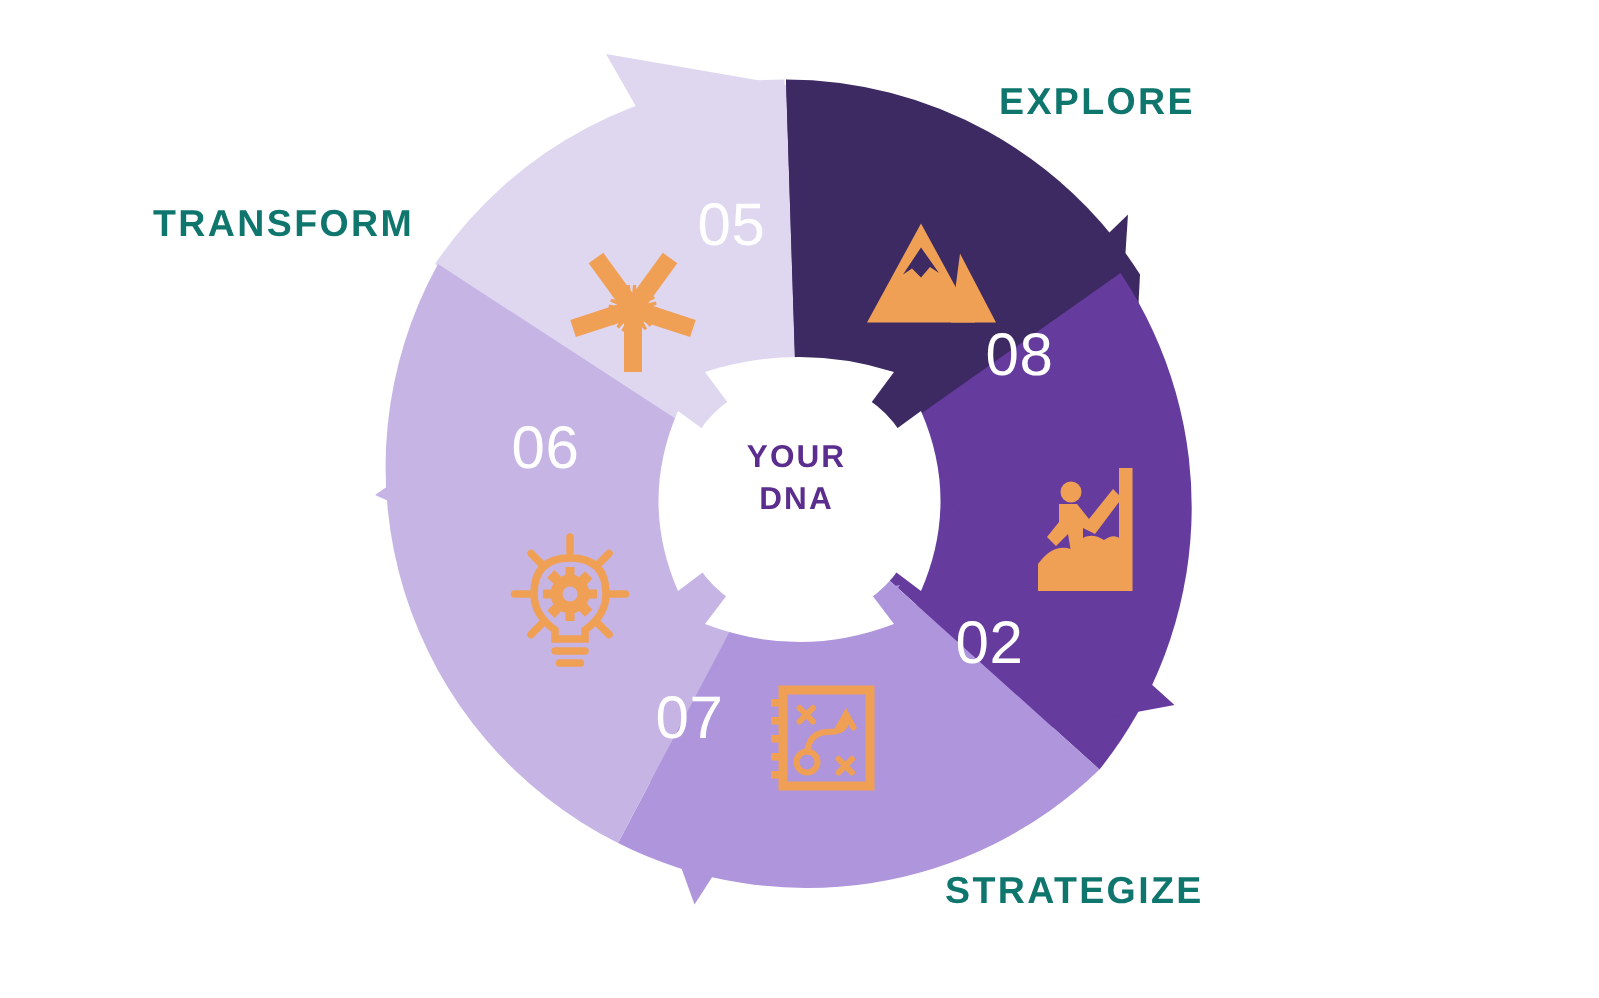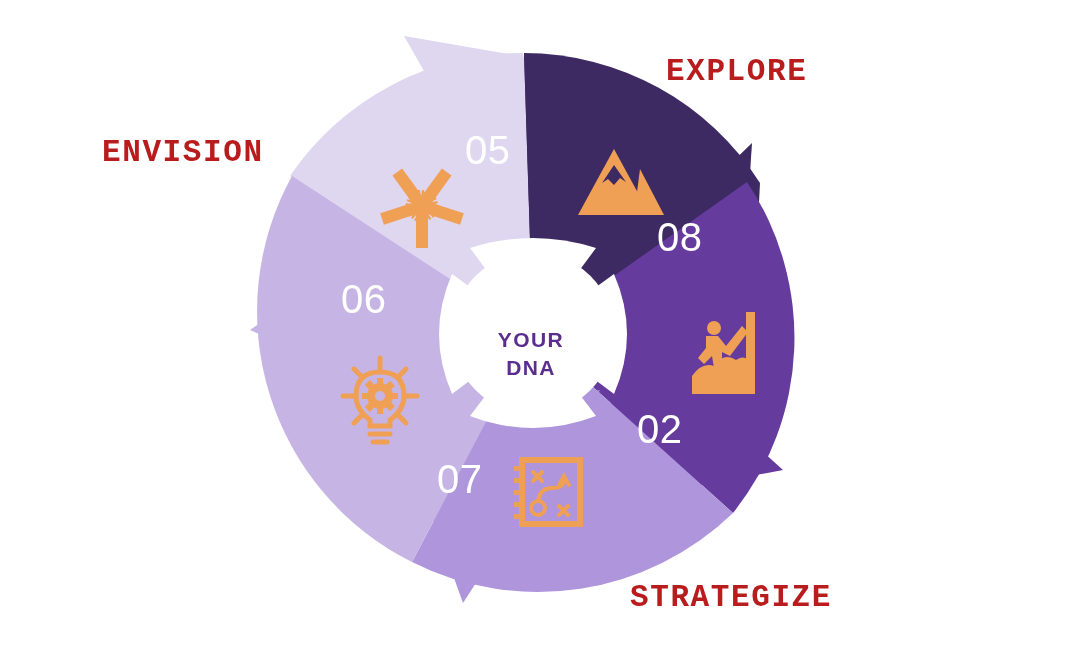--- a/index.html
+++ b/index.html
@@ -24,25 +24,25 @@
   svg.wheel {
     position: absolute;
     left: 0;
     top: 0;
     width: 1066px;
     height: 665px;
     display: block;
   }
   .outer-label {
     position: absolute;
-    font-family: Liberation Mono, monospace;
+    font-family: Liberation Sans, sans-serif;
     font-weight: bold;
-    font-size: 31px;
+    font-size: 25px;
     letter-spacing: 1.6px;
-    color: #b91c1c;
+    color: #0f766e;
     line-height: 1.28;
     white-space: pre-line;
   }
   .lbl-explore  { left: 666px; top: 52px;  }
   .lbl-envision { left: 810px; top: 315px; }
   .lbl-strategize { left: 630px; top: 578px; }
   .lbl-innovate { left: 62px;  top: 389px; text-align: right; width: 200px; }
   .lbl-transform { left: 102px; top: 133px; }
 
   .step-num {
@@ -65,21 +65,20 @@
     top: 291px;
     width: 150px;
     text-align: center;
     font-family: "Liberation Sans", sans-serif;
     font-weight: bold;
     font-size: 21px;
     letter-spacing: 1.4px;
     color: #5B2D8E;
     line-height: 1.32;
     white-space: pre-line;
-    margin-top: 35px;
   }
 </style>
 </head>
 <body>
 
 <div id="diagram-root">
 
   <svg class="wheel" viewBox="0 0 1066 665">
     <defs>
 
@@ -218,21 +217,21 @@
       </g>
     </g>
   </svg>
 
   <div class="outer-label lbl-explore">EXPLORE</div>
 
 
   <div class="outer-label lbl-strategize">STRATEGIZE</div>
 
 
-  <div class="outer-label lbl-transform">ENVISION</div>
+  <div class="outer-label lbl-transform">TRANSFORM</div>
 
   <div class="step-num num-01">08</div>
   <div class="step-num num-02">02</div>
   <div class="step-num num-03">07</div>
   <div class="step-num num-04">06</div>
   <div class="step-num num-05">05</div>
 
   <div class="hub-text">YOUR
 DNA</div>
 

